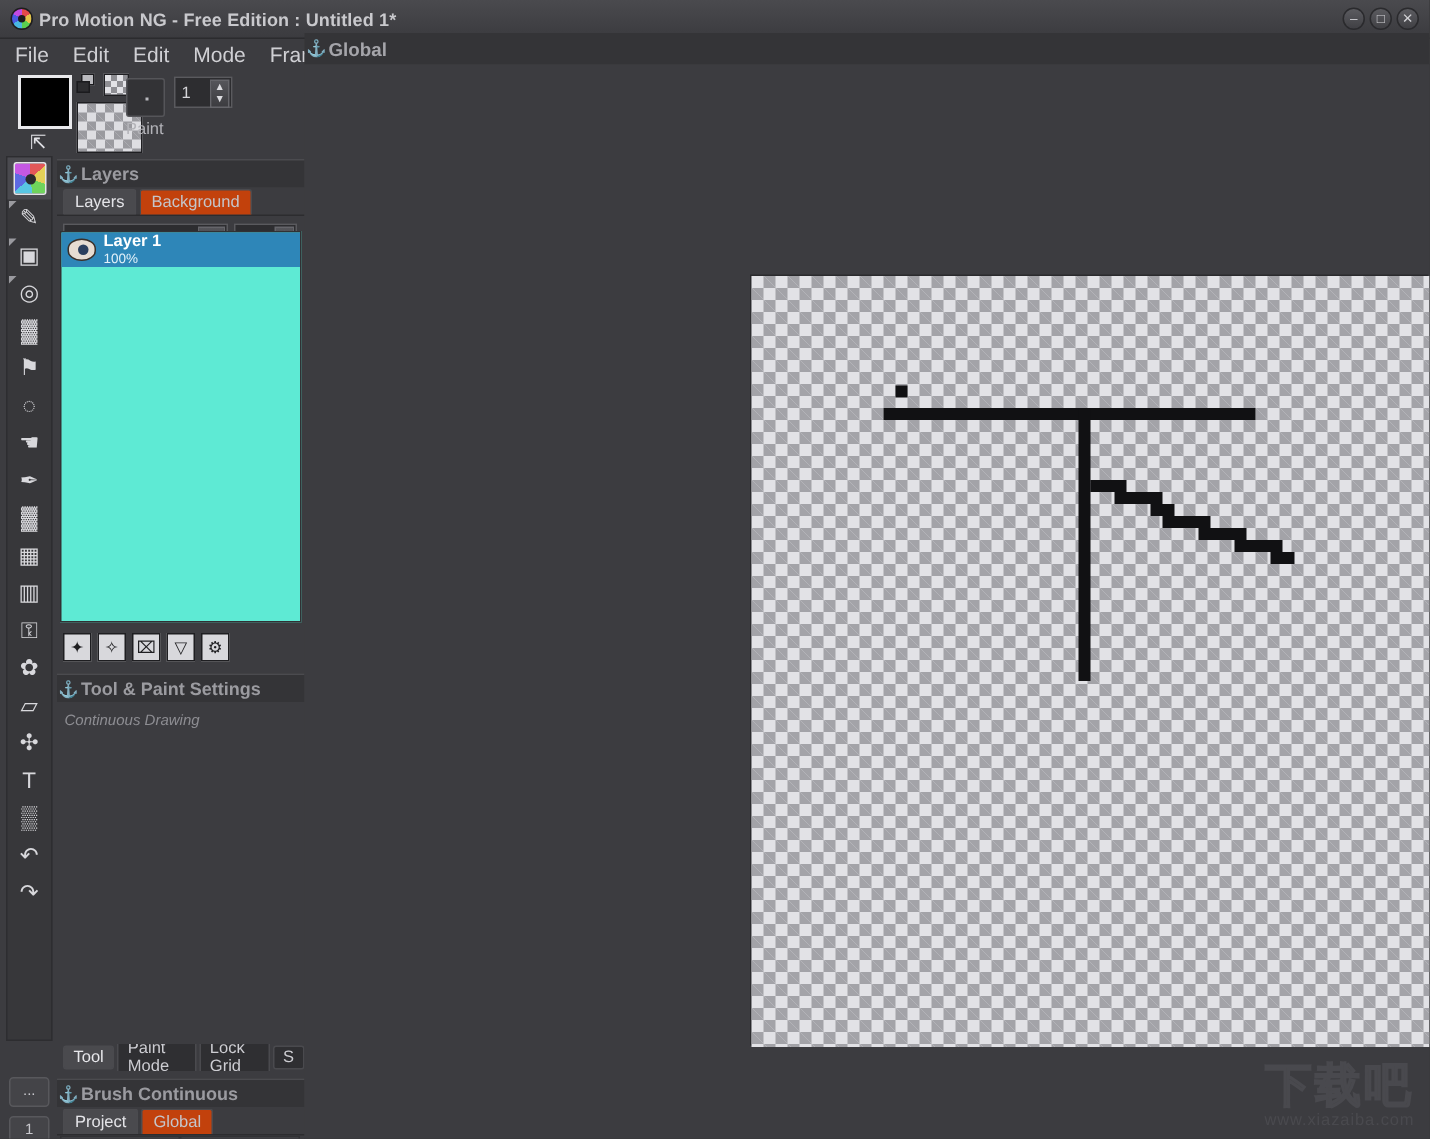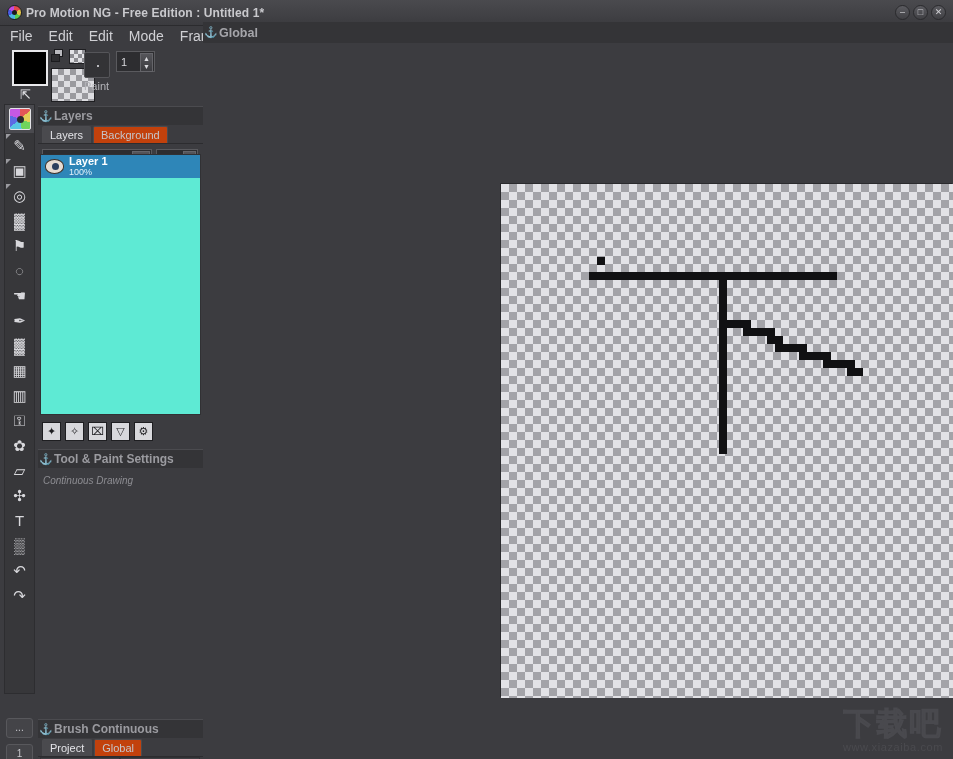--- a/index.html
+++ b/index.html
@@ -362,20 +362,26 @@
     </div>
 
     <div class="tps">
       <div class="panel-hdr">
         <div class="pin">⚓</div>
         <div class="htxt">Tool &amp; Paint Settings</div>
       </div>
       <div class="sub">Continuous Drawing</div>
     </div>
 
+    <div class="tabrow2">
+      <div class="tab2 active">Tool</div>
+      <div class="tab2">Paint Mode</div>
+      <div class="tab2">Lock Grid</div>
+      <div class="tab2">S</div>
+    </div>
 
     <div class="brushcont">
       <div class="panel-hdr">
         <div class="pin">⚓</div>
         <div class="htxt">Brush Continuous</div>
       </div>
       <div class="tabrow">
         <div class="tab active">Project</div>
         <div class="tab">Global</div>
       </div>

